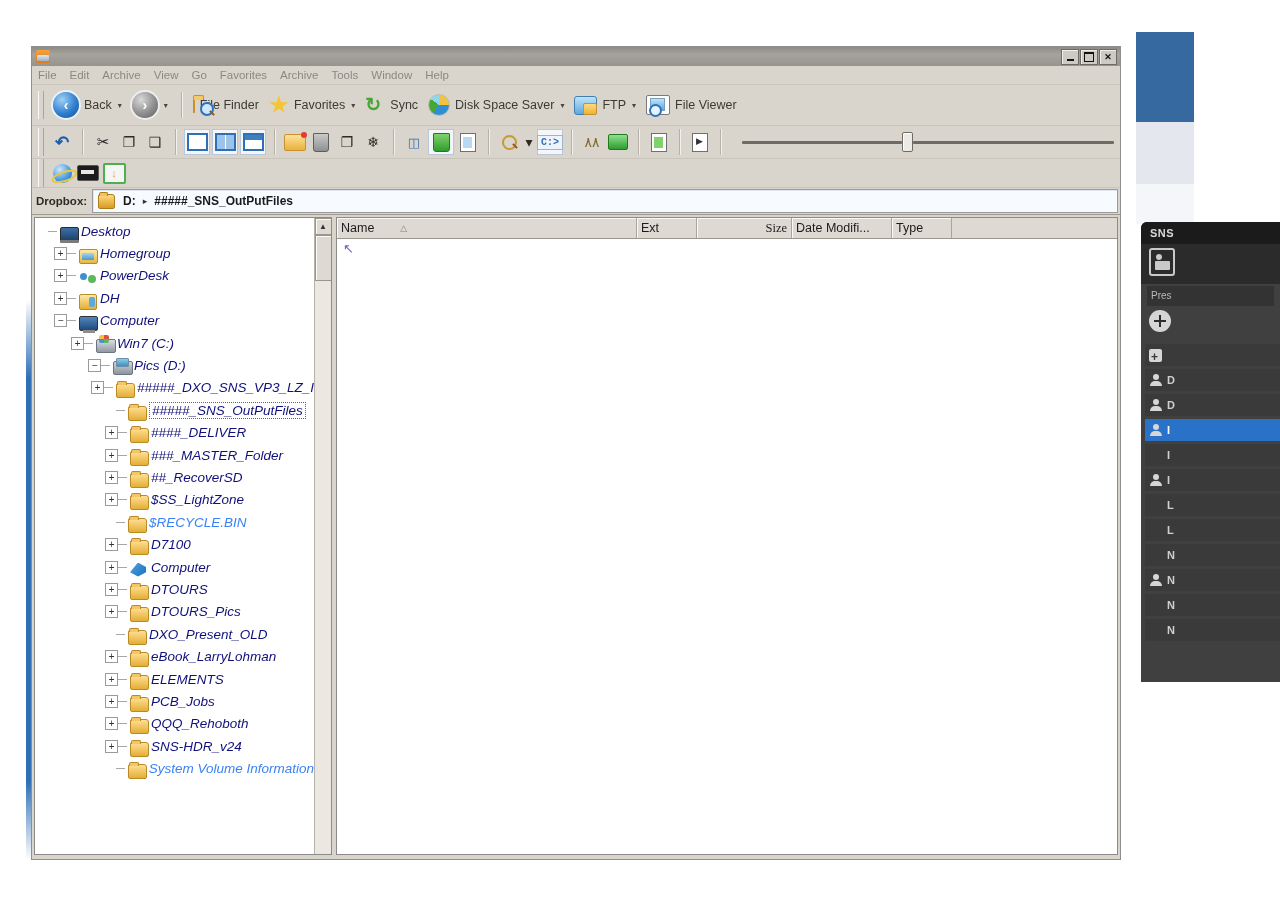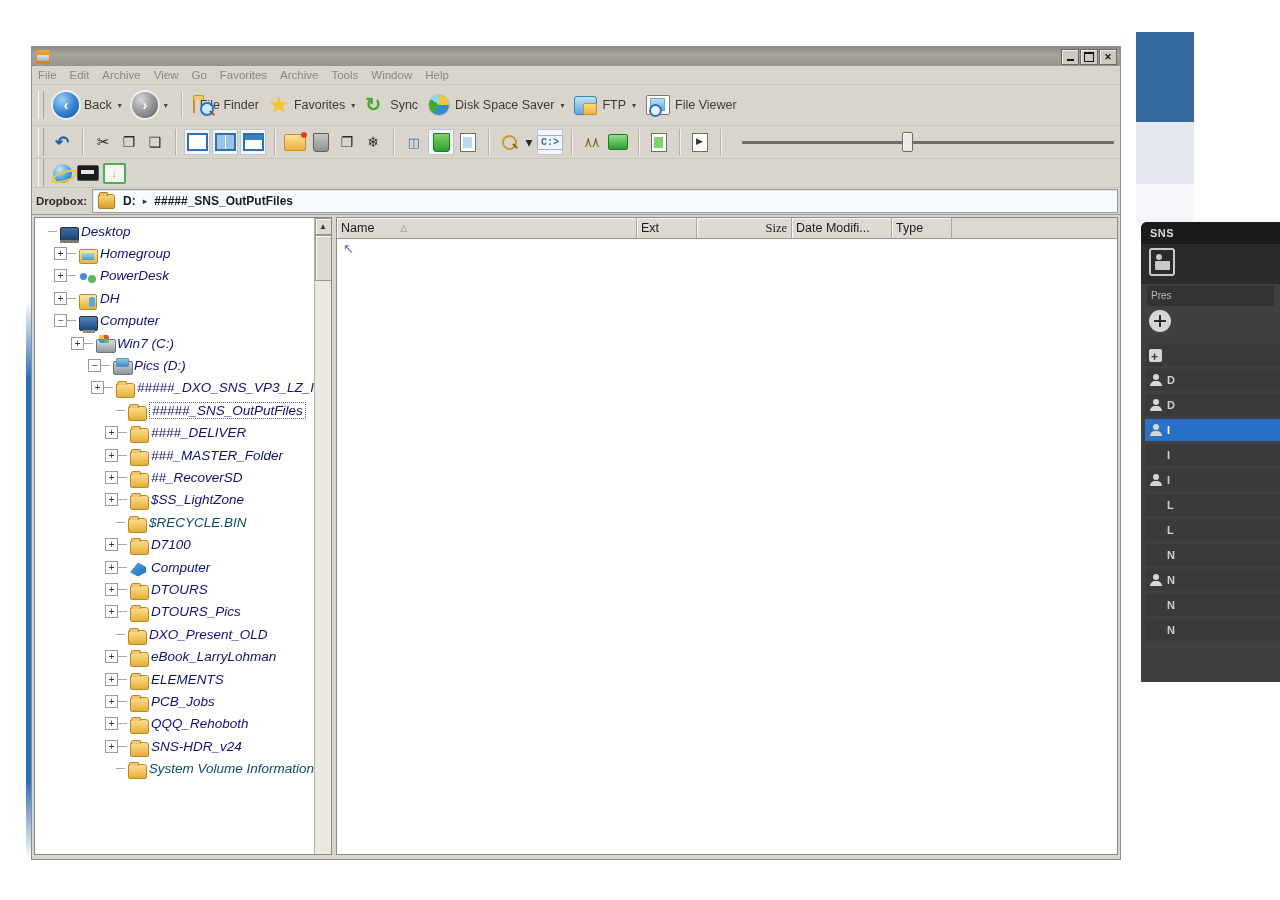--- a/index.html
+++ b/index.html
@@ -385,21 +385,21 @@
     border:1px solid #6b7480;border-radius:2px;position:relative;
   }
   .ti-drived:after{
     content:"";position:absolute;left:2px;top:-4px;width:11px;height:7px;
     background:linear-gradient(to bottom,#8ec9e8,#3f8fbf);border:1px solid #6b8fa8;border-radius:1px;
   }
   .ti-dropbox{
     width:16px;height:14px;background:linear-gradient(135deg,#4fa3e3,#1d6fb8);
     clip-path:polygon(50% 0%,100% 32%,50% 64%,0% 32%,0% 32%,50% 64%,100% 32%,100% 70%,50% 100%,0% 70%);
   }
-  .tree-row.purple{ color:#0c4a6e; }
+  .tree-row.purple{ color:#3b82f6; }
 
   .tree-sb{
     width:16px; background:#ebe8e2; border-left:1px solid #b6b2aa;
     display:flex;flex-direction:column;align-items:center;
   }
   .sb-btn{
     width:15px;height:15px;background:#dedad3;border:1px solid #9a968e;
     box-shadow: inset 1px 1px 0 #fbfaf7;
     display:flex;align-items:center;justify-content:center;font-size:8px;color:#333;
   }

